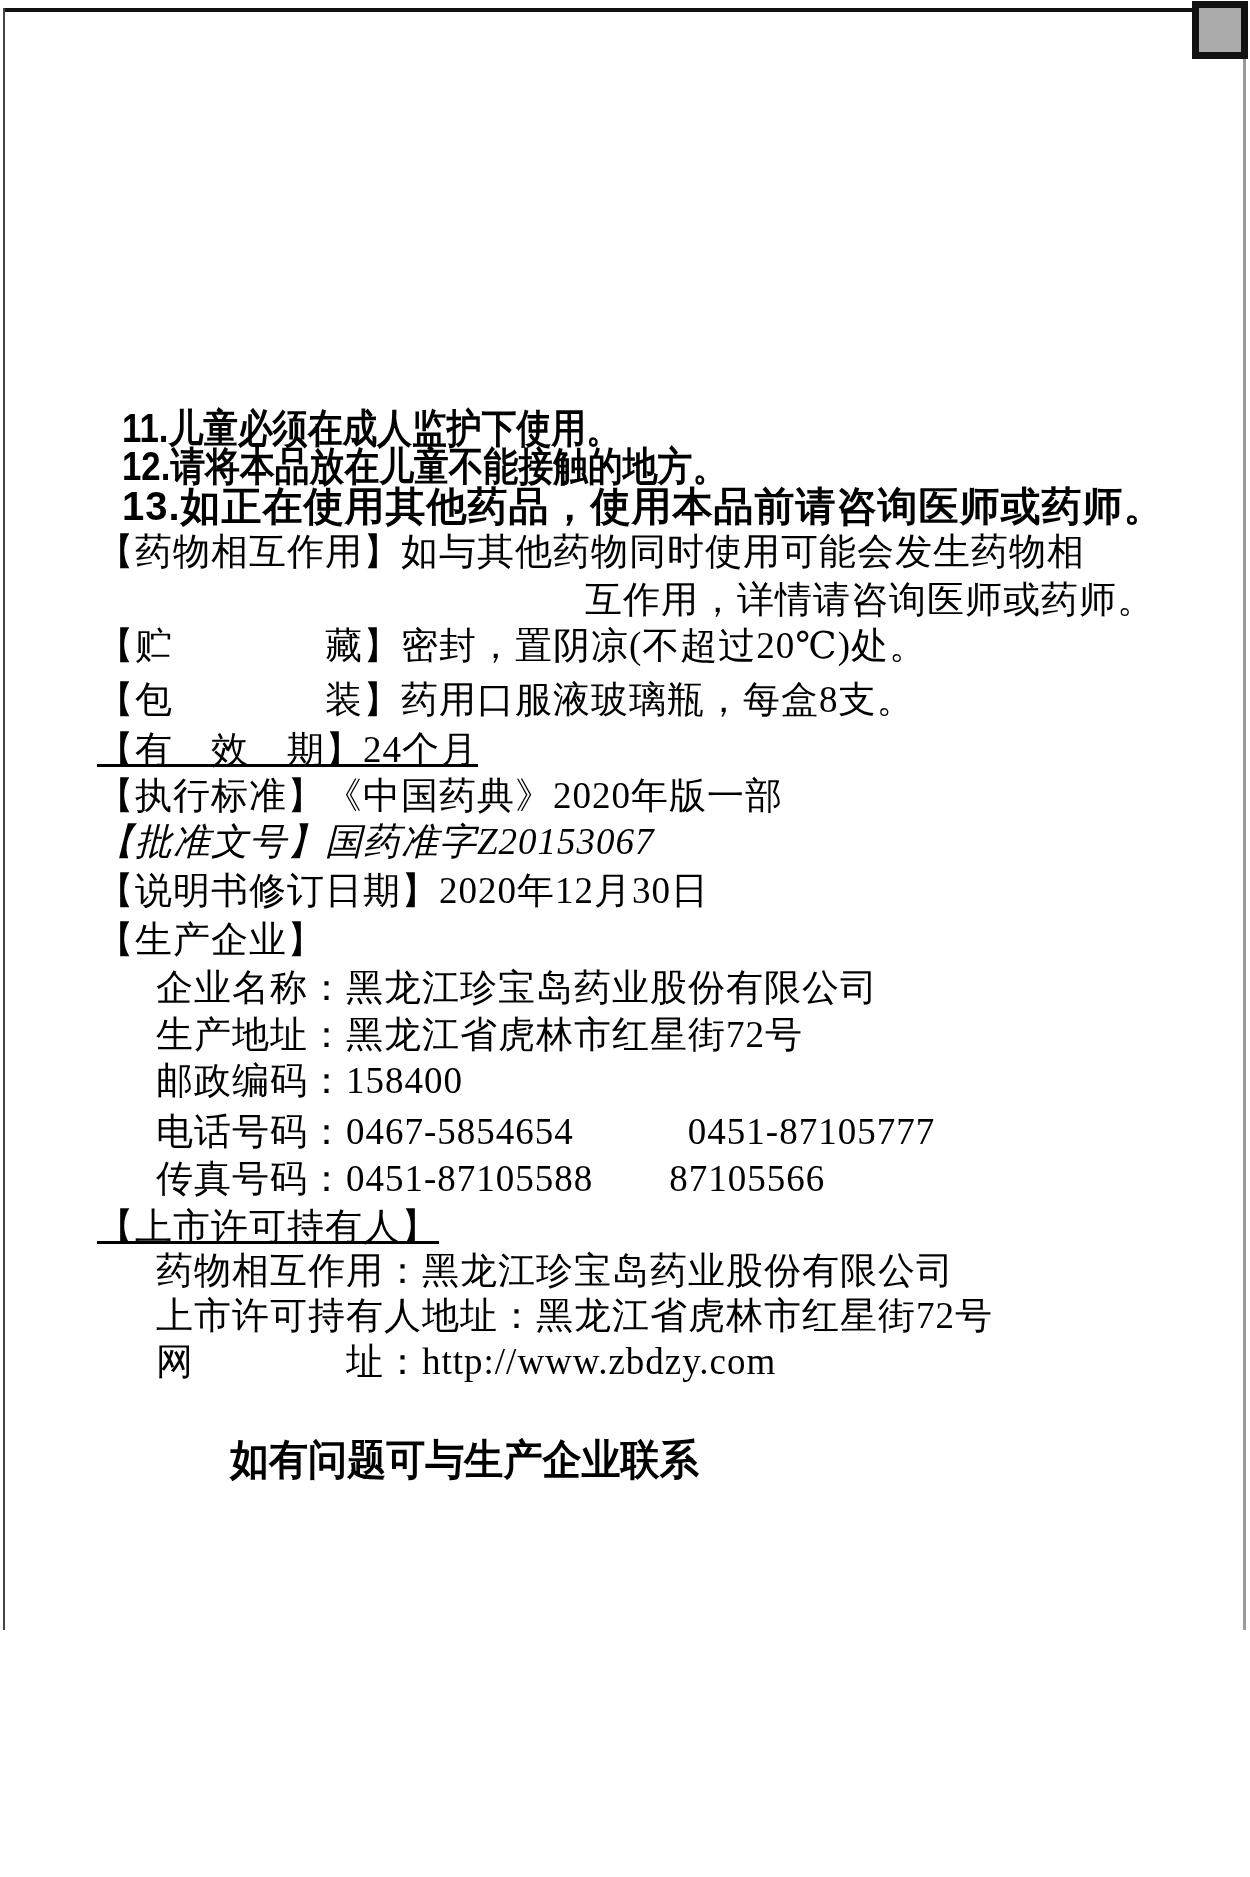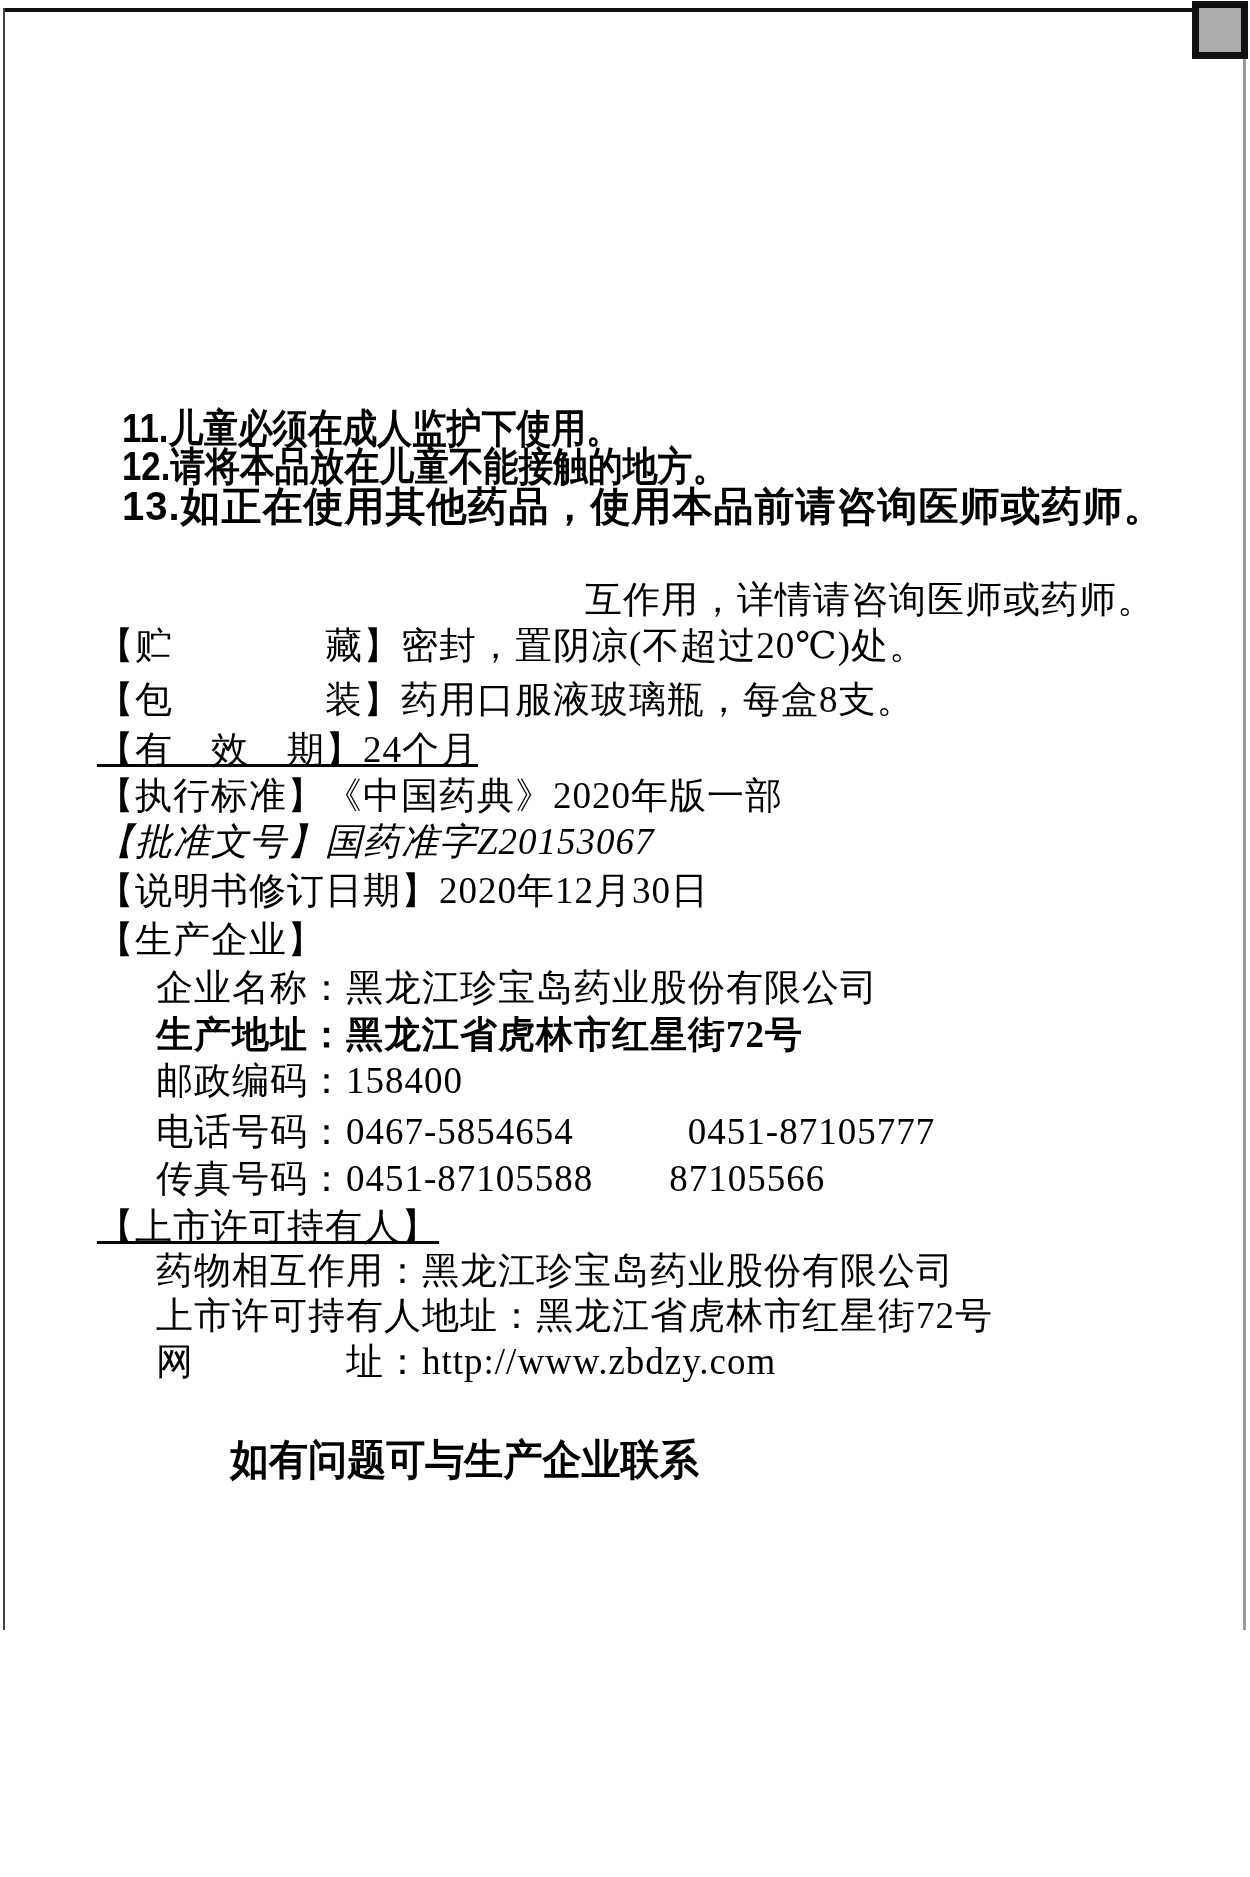--- a/index.html
+++ b/index.html
@@ -44,21 +44,21 @@
   .l-int1     { left:97px;  top:532px; }
   .l-int2     { left:585px; top:580px; }
   .l-storage  { left:97px;  top:626px; }
   .l-pack     { left:97px;  top:680px; }
   .l-valid    { left:97px;  top:730px;text-decoration:underline; }
   .l-standard { left:97px;  top:776px; }
   .l-approval { left:97px;  top:822px;font-style:italic; }
   .l-revision { left:97px;  top:871px; }
   .l-mfrhead  { left:97px;  top:920px; }
   .l-company  { left:156px; top:968px; }
-  .l-address  { left:156px; top:1015px;font-weight:bold; }
+  .l-address  { left:156px; top:1015px; }
   .l-postal   { left:156px; top:1061px; }
   .l-phone    { left:156px; top:1112px;font-family:Liberation Serif, serif; }
   .l-fax      { left:156px; top:1159px; }
   .l-mahhead  { left:97px;  top:1207px;text-decoration:underline; }
   .l-mahname  { left:156px; top:1251px; }
   .l-mahaddr  { left:156px; top:1296px; }
   .l-website  { left:156px; top:1342px; }
   .l-contact  { left:230px; top:1437px; font-size:42px; transform: scaleX(0.93); }
 </style>
 </head>
@@ -70,20 +70,21 @@
   <div class="border-left"></div>
   <div class="bottom-band"></div>
   <div class="border-bottom"></div>
   <div class="edge-right"></div>
   <div class="corner-square"></div>
 
   <div class="line heiti l-p11">11.儿童必须在成人监护下使用。</div>
   <div class="line heiti l-p12">12.请将本品放在儿童不能接触的地方。</div>
   <div class="line heiti l-p13">13.如正在使用其他药品，使用本品前请咨询医师或药师。</div>
 
+  <div class="line l-int1">【药物相互作用】如与其他药物同时使用可能会发生药物相</div>
   <div class="line l-int2">互作用，详情请咨询医师或药师。</div>
   <div class="line l-storage">【贮　　　　藏】密封，置阴凉(不超过20℃)处。</div>
   <div class="line l-pack">【包　　　　装】药用口服液玻璃瓶，每盒8支。</div>
   <div class="line l-valid">【有　效　期】24个月</div>
   <div class="line l-standard">【执行标准】《中国药典》2020年版一部</div>
   <div class="line l-approval">【批准文号】国药准字Z20153067</div>
   <div class="line l-revision">【说明书修订日期】2020年12月30日</div>
 
   <div class="line l-mfrhead">【生产企业】</div>
   <div class="line l-company">企业名称：黑龙江珍宝岛药业股份有限公司</div>

